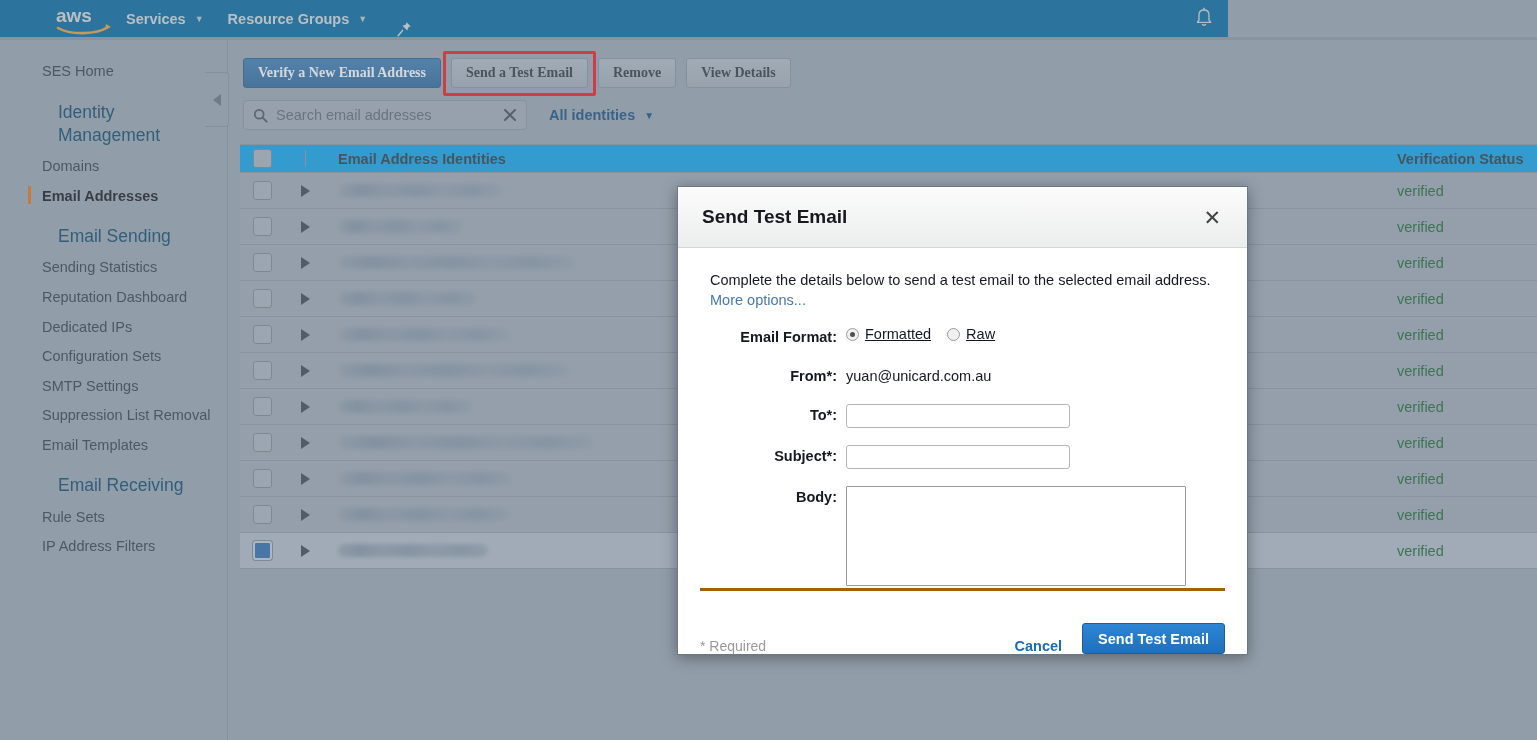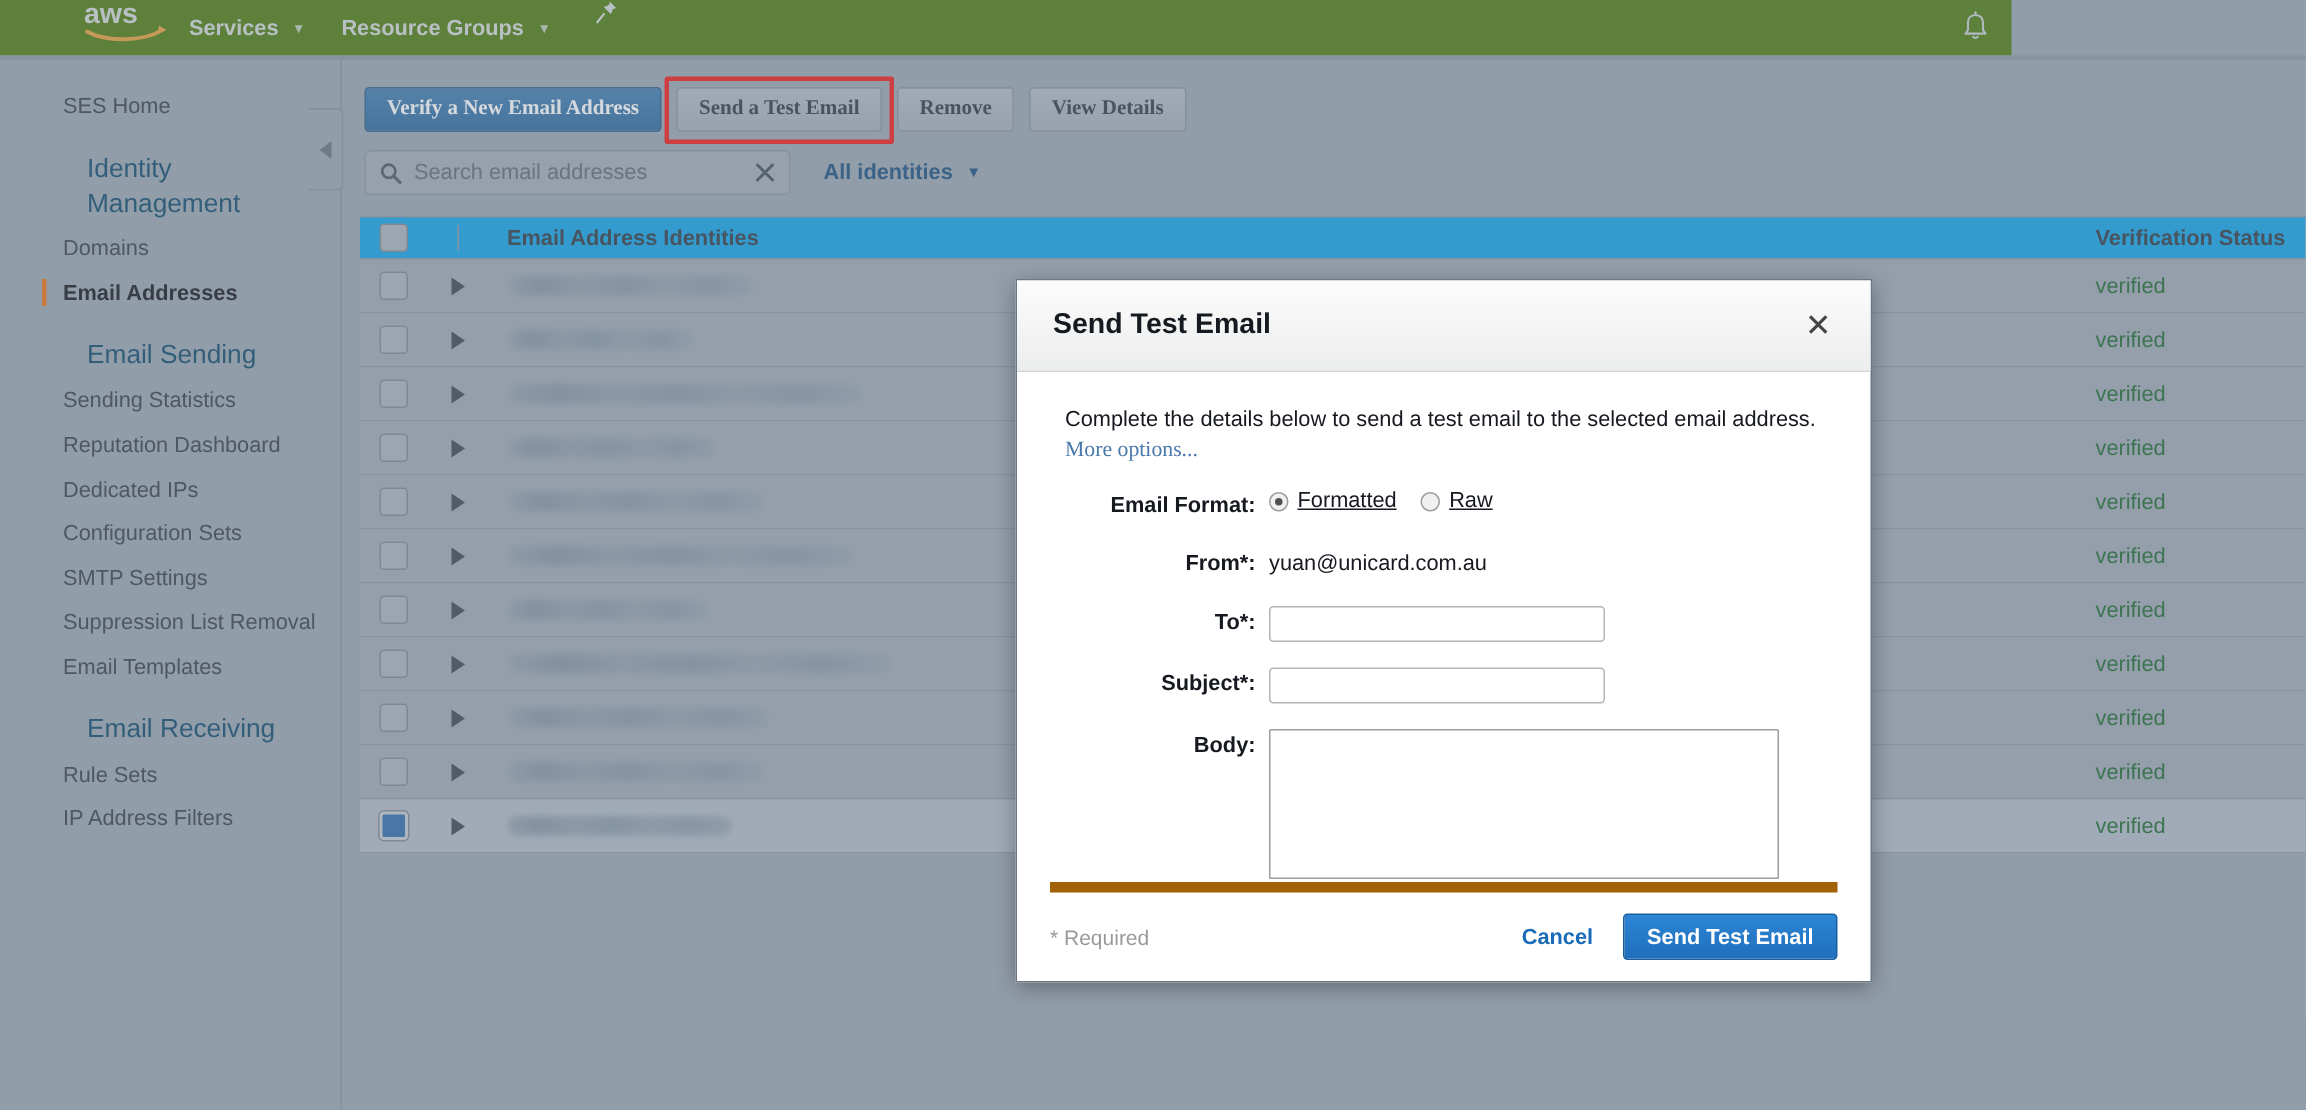--- a/index.html
+++ b/index.html
@@ -9,23 +9,23 @@
     overflow: hidden;
     font-family: "Liberation Sans", sans-serif;
     background: #9aa7b3;
   }
 
   
   #page { position: relative; width: 1537px; height: 740px; background: #9aa7b3; }
 
   
   #topnav {
-    position: absolute; left: 0; top: 0; width: 1341px; height: 37px;
-    background: #4d7c0f;
-    display: flex; align-items: flex-start;
+    position: absolute; left: 0; top: 0; width: 1228px; height: 37px;
+    background: #0369a1;
+    display: flex; align-items: flex-end;
   }
   .aws-logo { margin-left: 56px; width: 58px; height: 30px; position: relative; }
   .aws-logo svg { display: block; }
   .nav-item {
     display: flex; align-items: center; gap: 9px;
     color: #d5dbdb; font-size: 14.5px; font-weight: bold;
     padding: 0 12px; height: 37px; cursor: pointer; white-space: nowrap;
   }
   .nav-item:first-of-type { margin-left: 47px; }
   .chev { font-size: 9px; line-height: 1; opacity: .85; transform: translateY(1px); }
@@ -172,21 +172,21 @@
     border-bottom: 1px solid #d5d5d5;
     display: flex; align-items: center; padding: 0 24px;
   }
   #modal-title { font-size: 19px; font-weight: bold; color: #16191f; flex: 1; }
   #modal-close {
     font-size: 21px; color: #444; cursor: pointer; line-height: 1;
     padding: 4px 2px; font-weight: 400;
   }
   #modal-body { flex: 1; padding: 22px 30px 0 32px; }
   #modal-desc { font-size: 14.5px; color: #16191f; line-height: 1.45; }
-  #more-options { font-size: 14.5px; color: #4978ac; cursor: pointer; display:inline-block; margin-top: 1px; font-family: Liberation Serif, serif; }
+  #more-options { font-size: 14.5px; color: #4978ac; cursor: pointer; display:inline-block; margin-top: 1px; }
 
   .frow { display: flex; align-items: flex-start; margin-top: 17px; }
   .flabel {
     width: 136px; text-align: right; padding-right: 9px;
     font-size: 14.5px; font-weight: bold; color: #16191f;
     line-height: 22px; flex: 0 0 auto;
   }
   .fctl { flex: 1; display: flex; align-items: center; }
   .radio-wrap { display: flex; align-items: center; gap: 6px; margin-right: 16px; cursor: pointer; }
   .radio {
@@ -203,22 +203,22 @@
     width: 224px; height: 24px; border: 1px solid #b4b4b4; border-radius: 3px;
     background: #fff; font-size: 14px; padding: 0 6px;
     font-family: "Liberation Sans", sans-serif; color: #16191f;
   }
   .ftextarea {
     width: 340px; height: 100px; border: 1px solid #9b9b9b; border-radius: 1px;
     background: #fff; font-size: 14px; padding: 4px 6px; resize: none;
     font-family: "Liberation Sans", sans-serif; color: #16191f;
   }
   #modal-foot {
-    height: 66px; border-top: 7px solid #a16207; margin: 0 22px;
-    display: flex; align-items: center; gap: 20px;
+    height: 66px; border-top: 3px solid #a16207; margin: 0 22px;
+    display: flex; align-items: flex-end; gap: 20px;
   }
   #required-note { flex: 1; font-size: 14px; color: #9a9a9a; }
   #cancel-link { font-size: 14.5px; font-weight: bold; color: #1a6bb8; cursor: pointer; }
   #send-btn {
     height: 31px; padding: 0 15px; border-radius: 3px;
     background: linear-gradient(#2d86d4, #1f6fbd);
     border: 1px solid #1a5e9e; color: #fff;
     font-size: 14.5px; font-weight: bold;
     display: flex; align-items: center; cursor: pointer;
   }

